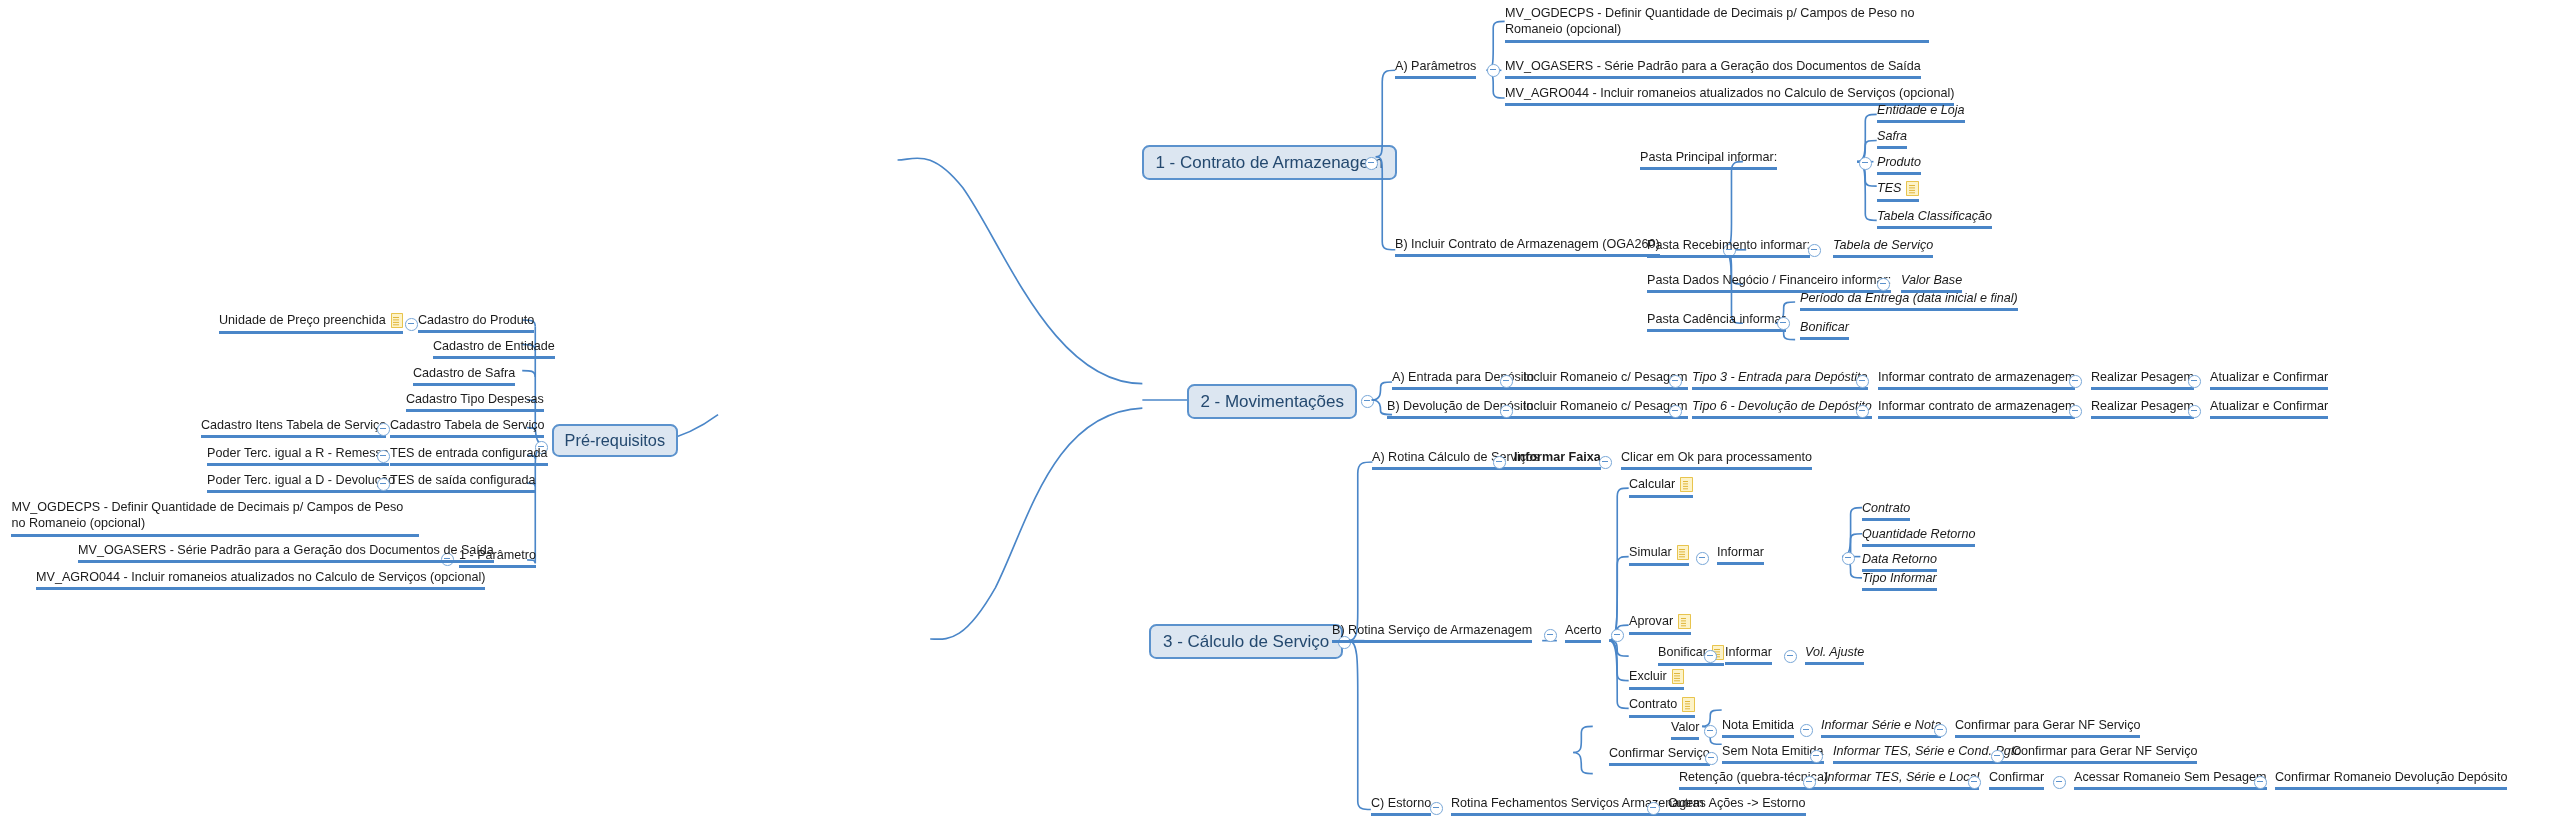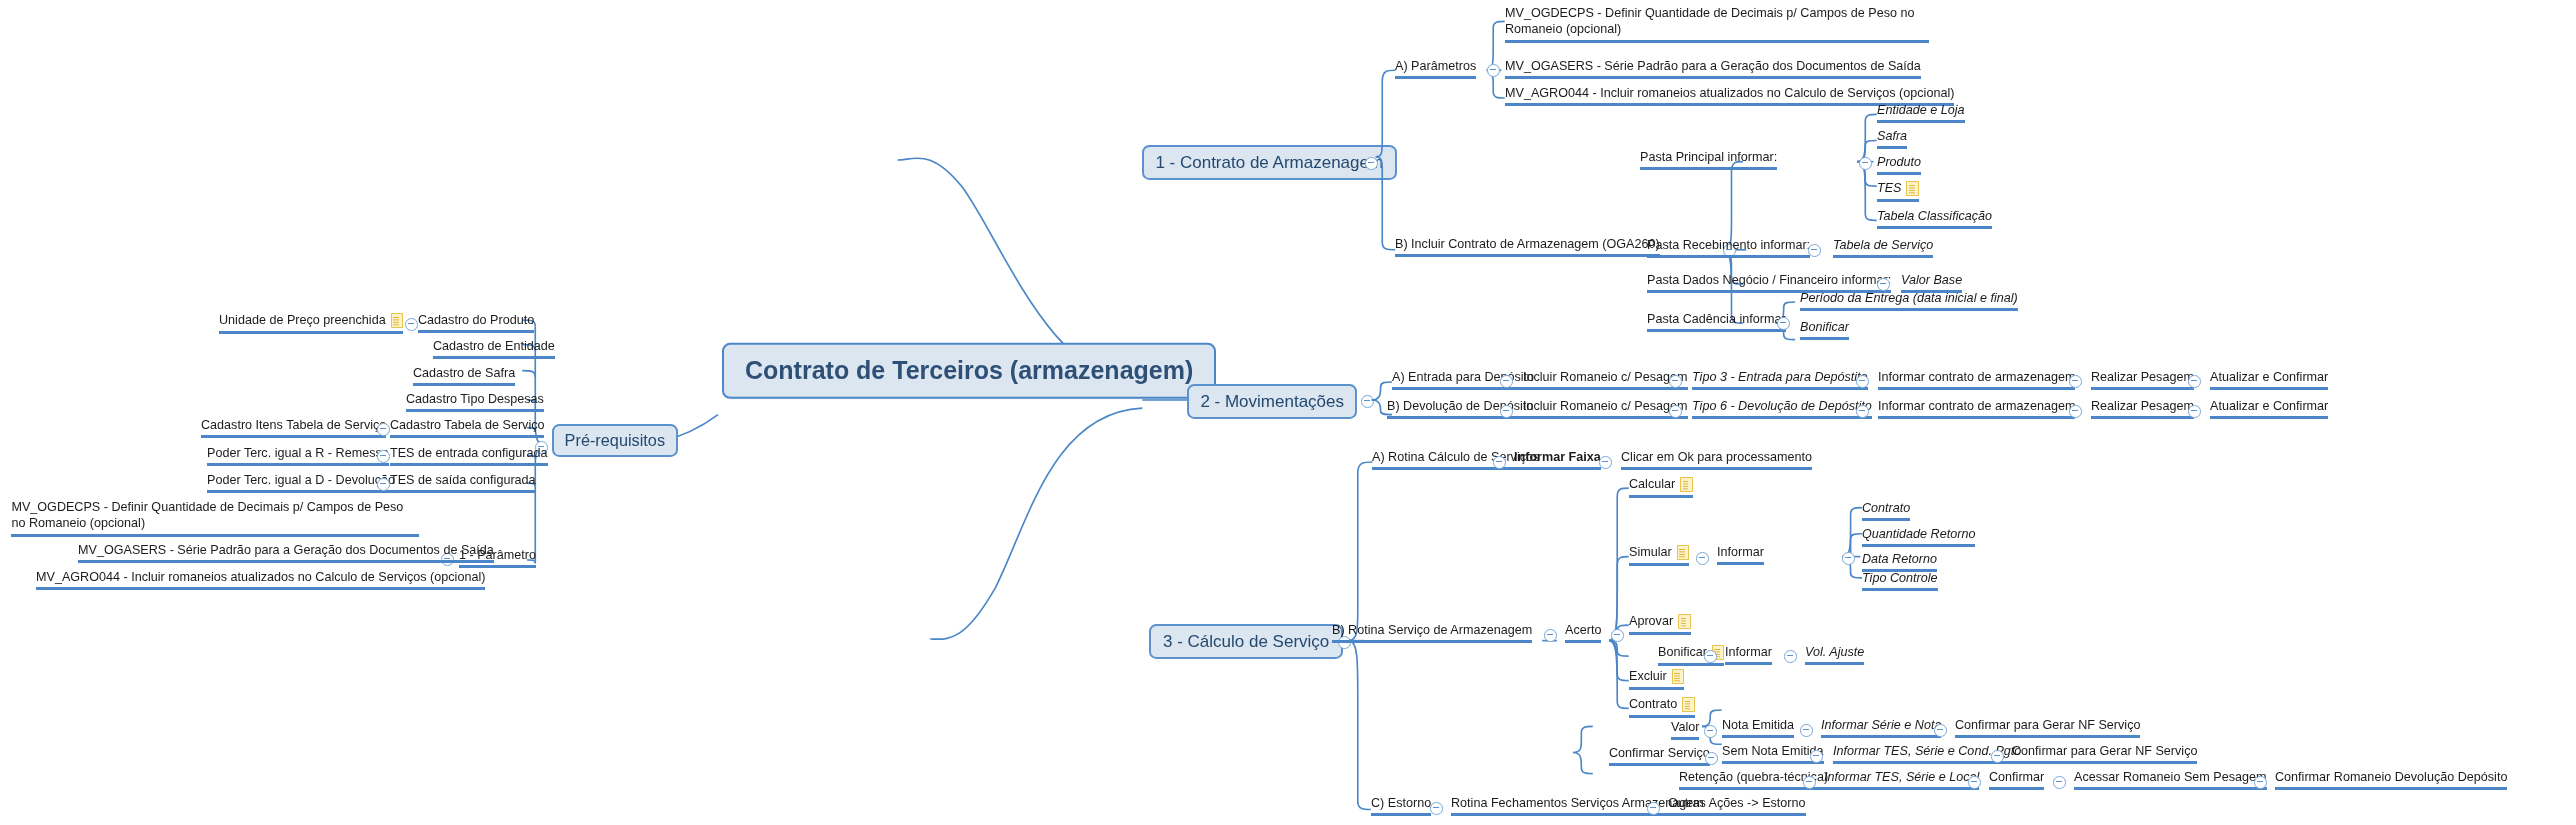--- a/index.html
+++ b/index.html
@@ -114,21 +114,20 @@
       <path d="M656,430 C656,422 650,422 640,422"></path>
       <path d="M656,462 C656,454 650,454 640,454"></path>
       <path d="M656,494 C656,490 652,490 646,490"></path>
       <path d="M656,528 C656,524 652,524 646,524"></path>
       <path d="M656,562 C656,558 652,558 646,558"></path>
       <path d="M656,596 C656,592 652,592 646,592"></path>
       <path d="M656,690 C656,686 652,686 646,686"></path>
     </g>
   </svg>
 
-  <div class="node root" style="left:722px;top:371px;transform:translateY(-50%);">Contrato de Terceiros (armazenagem)</div>
 
   <div class="node topic small" style="left:552px;top:424px;">Pré-requisitos</div>
   <div class="collapse" style="left:535px;top:441px;"></div>
 
   <div class="node leaf" style="left:418px;top:313px;">Cadastro do Produto</div>
   <div class="node leaf" style="left:433px;top:339px;">Cadastro de Entidade</div>
   <div class="node leaf" style="left:413px;top:366px;">Cadastro de Safra</div>
   <div class="node leaf" style="left:406px;top:392px;">Cadastro Tipo Despesas</div>
   <div class="node leaf" style="left:390px;top:418px;">Cadastro Tabela de Serviço</div>
   <div class="node leaf" style="left:390px;top:446px;">TES de entrada configurada</div>
@@ -299,21 +298,21 @@
 
   <div class="node leaf" style="left:1629px;top:545px;">
     <span class="txt">Simular</span><span class="note-icon"></span>
   </div>
   <div class="collapse" style="left:1696px;top:552px;"></div>
   <div class="node leaf" style="left:1717px;top:545px;">Informar</div>
   <div class="collapse" style="left:1842px;top:552px;"></div>
   <div class="node leaf ital" style="left:1862px;top:501px;">Contrato</div>
   <div class="node leaf ital" style="left:1862px;top:527px;">Quantidade Retorno</div>
   <div class="node leaf ital" style="left:1862px;top:552px;">Data Retorno</div>
-  <div class="node leaf ital" style="left:1862px;top:571px;">Tipo Controle</div>
+  <div class="node leaf ital" style="left:1862px;top:571px;">Tipo Informar</div>
 
   <div class="node leaf" style="left:1629px;top:614px;">
     <span class="txt">Aprovar</span><span class="note-icon"></span>
   </div>
 
   <div class="node leaf" style="left:1629px;top:645px;margin-left:29px;">
     <span class="txt">Bonificar</span><span class="note-icon"></span>
   </div>
   <div class="collapse" style="left:1704px;top:650px;"></div>
   <div class="node leaf" style="left:1725px;top:645px;">Informar</div>

